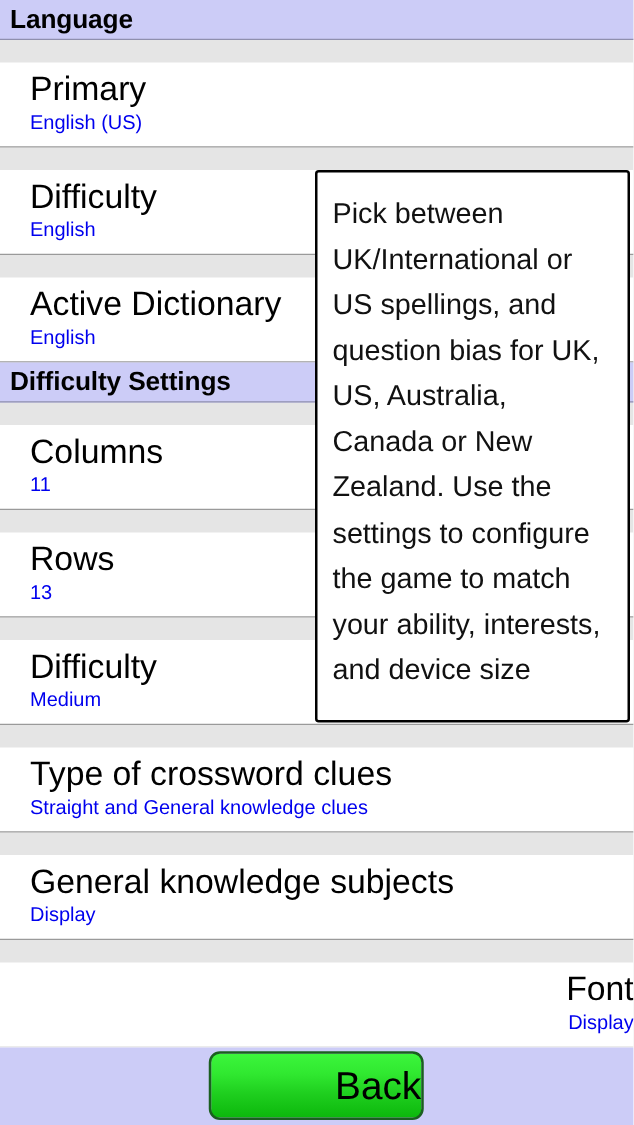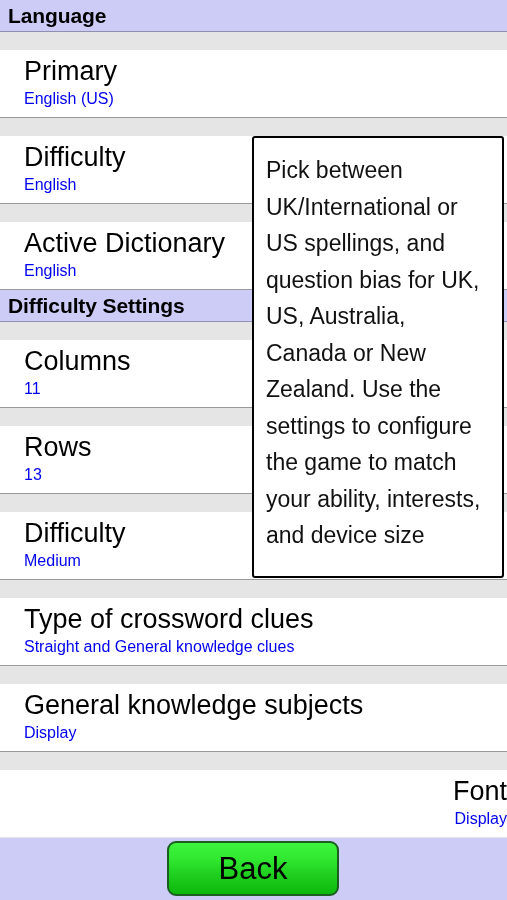--- a/index.html
+++ b/index.html
@@ -112,21 +112,21 @@
     left: 167px;
     top: 841px;
     width: 172px;
     height: 55px;
     border: 2px solid #1b5e20;
     border-radius: 9px;
     background: linear-gradient(to bottom, #3cf53c 0%, #30e830 32%, #1fcf1f 62%, #0cb80c 100%);
     box-sizing: border-box;
     display: flex;
     align-items: center;
-    justify-content: center;
+    justify-content: flex-end;
     font-size: 31px;
     color: #000000;
     z-index: 31;
     cursor: pointer;
   }
 </style>
 </head>
 <body>
 
 <div id="screen">

